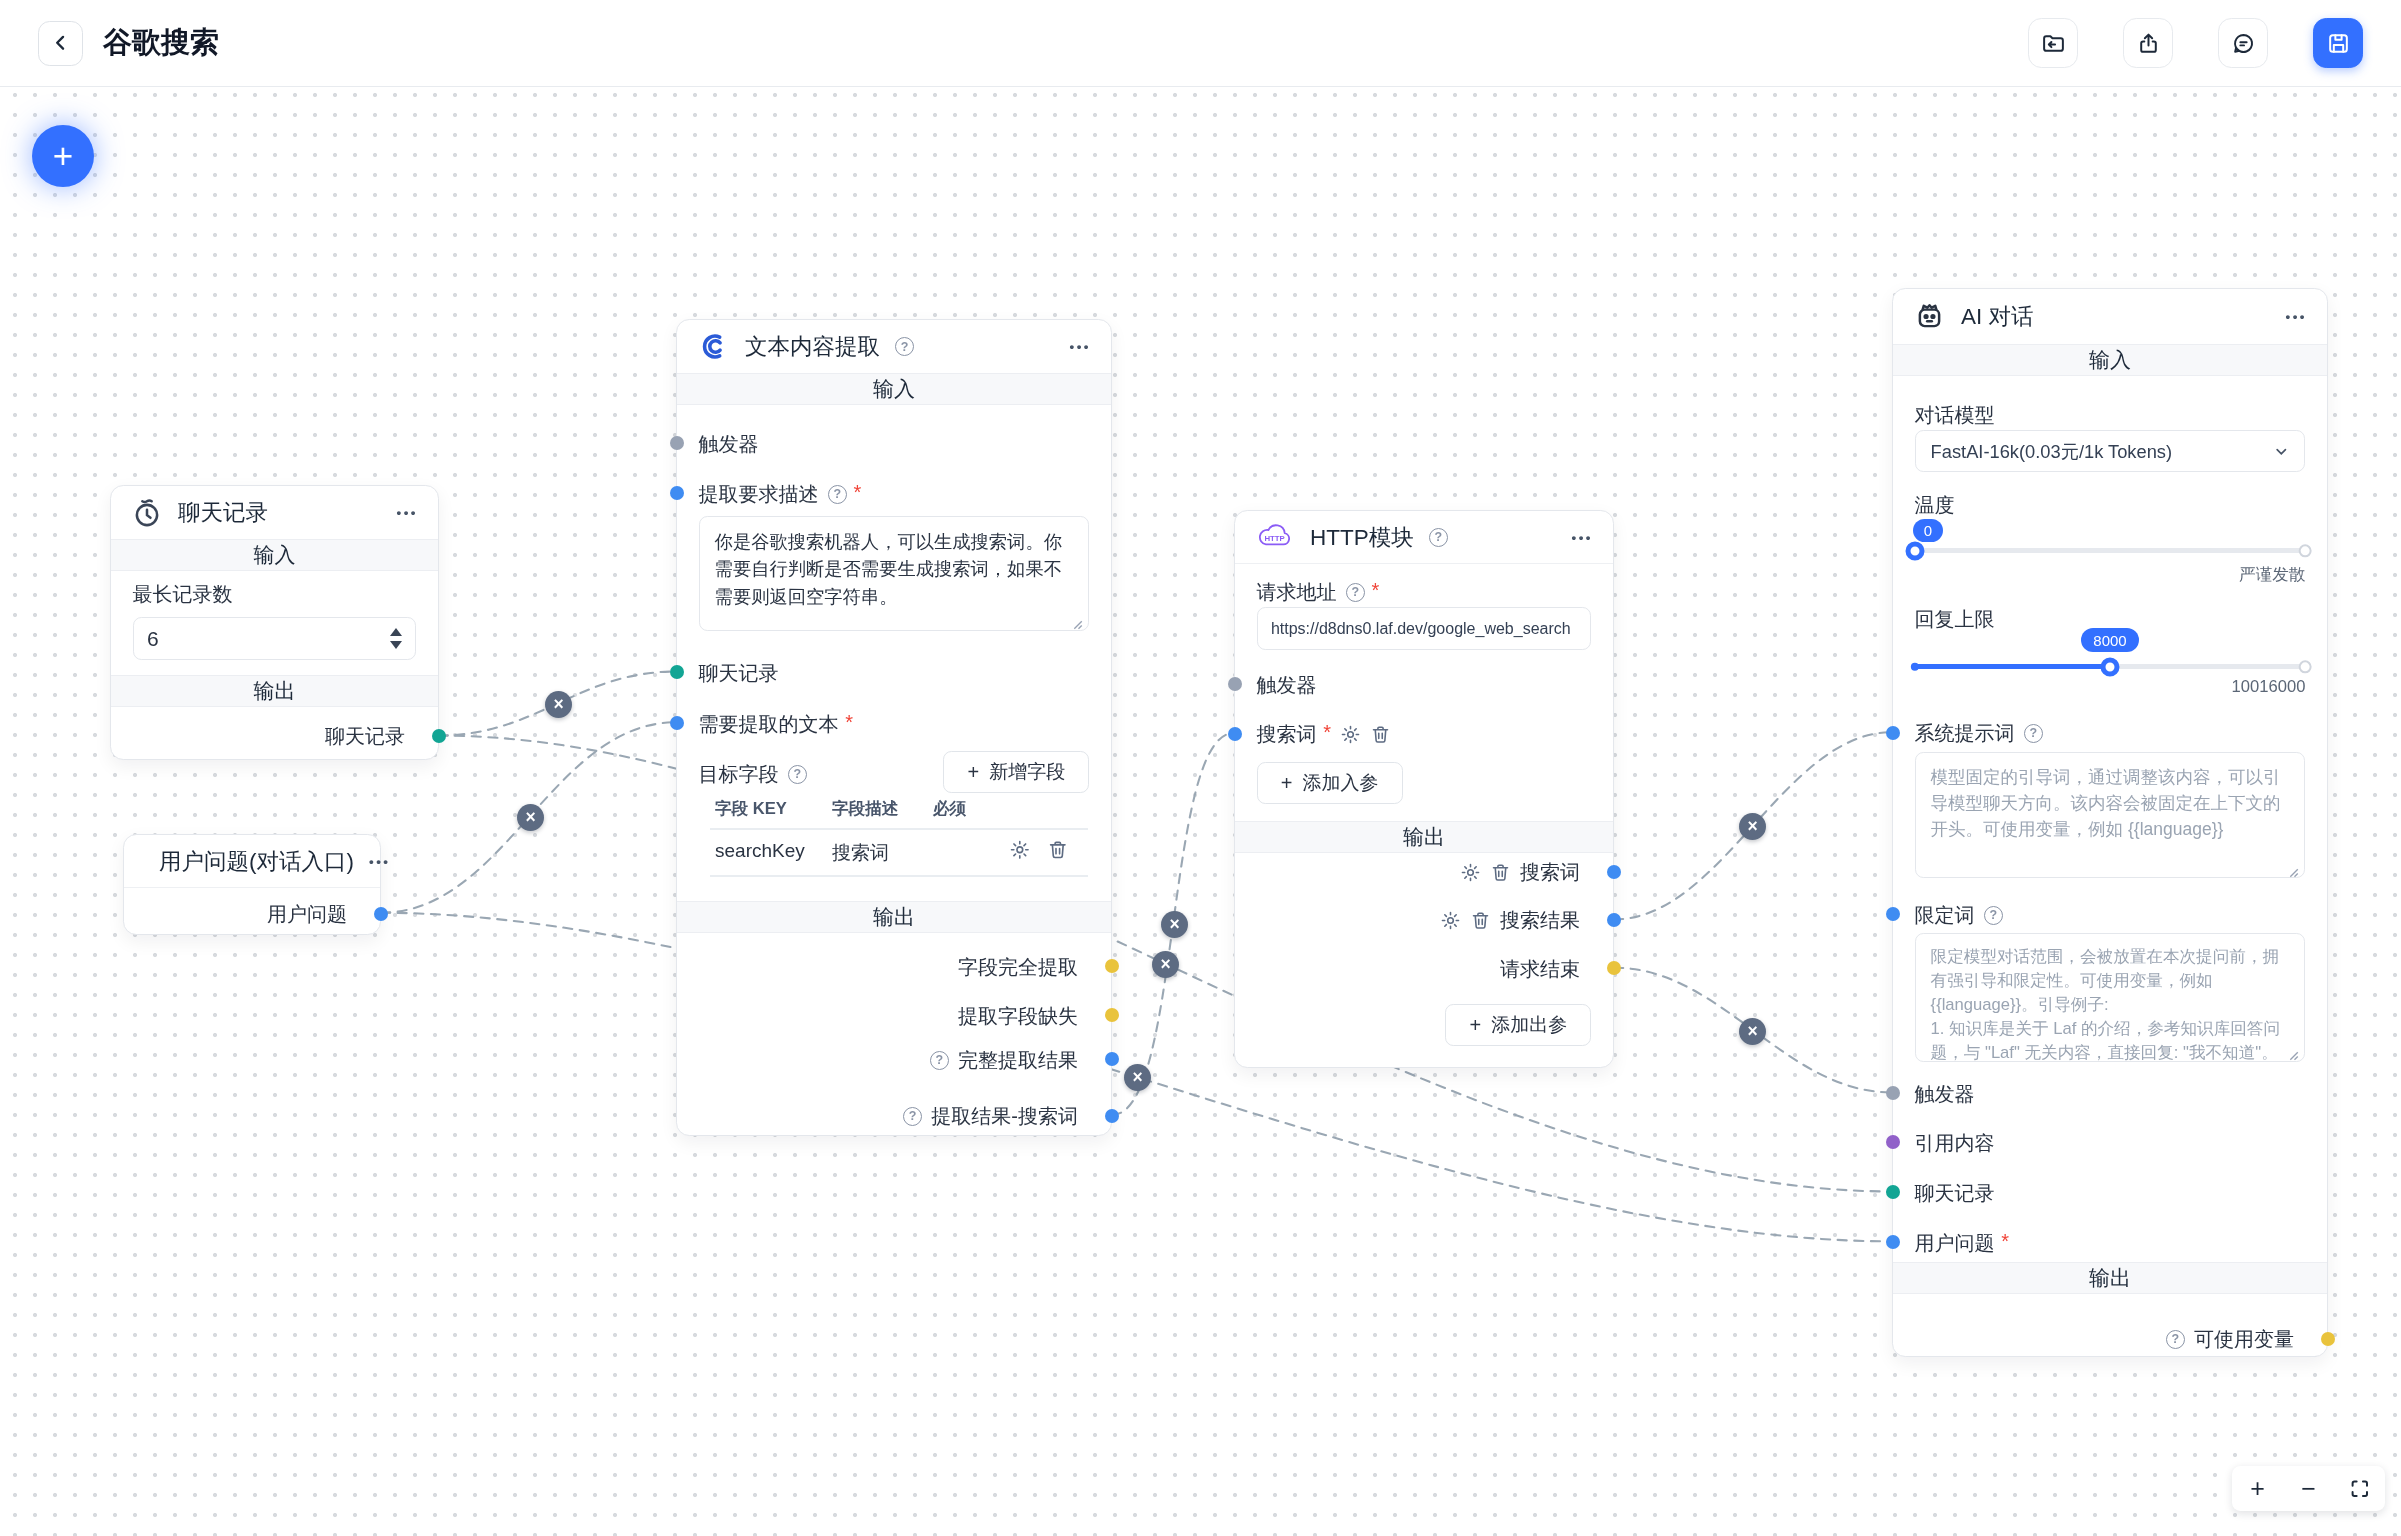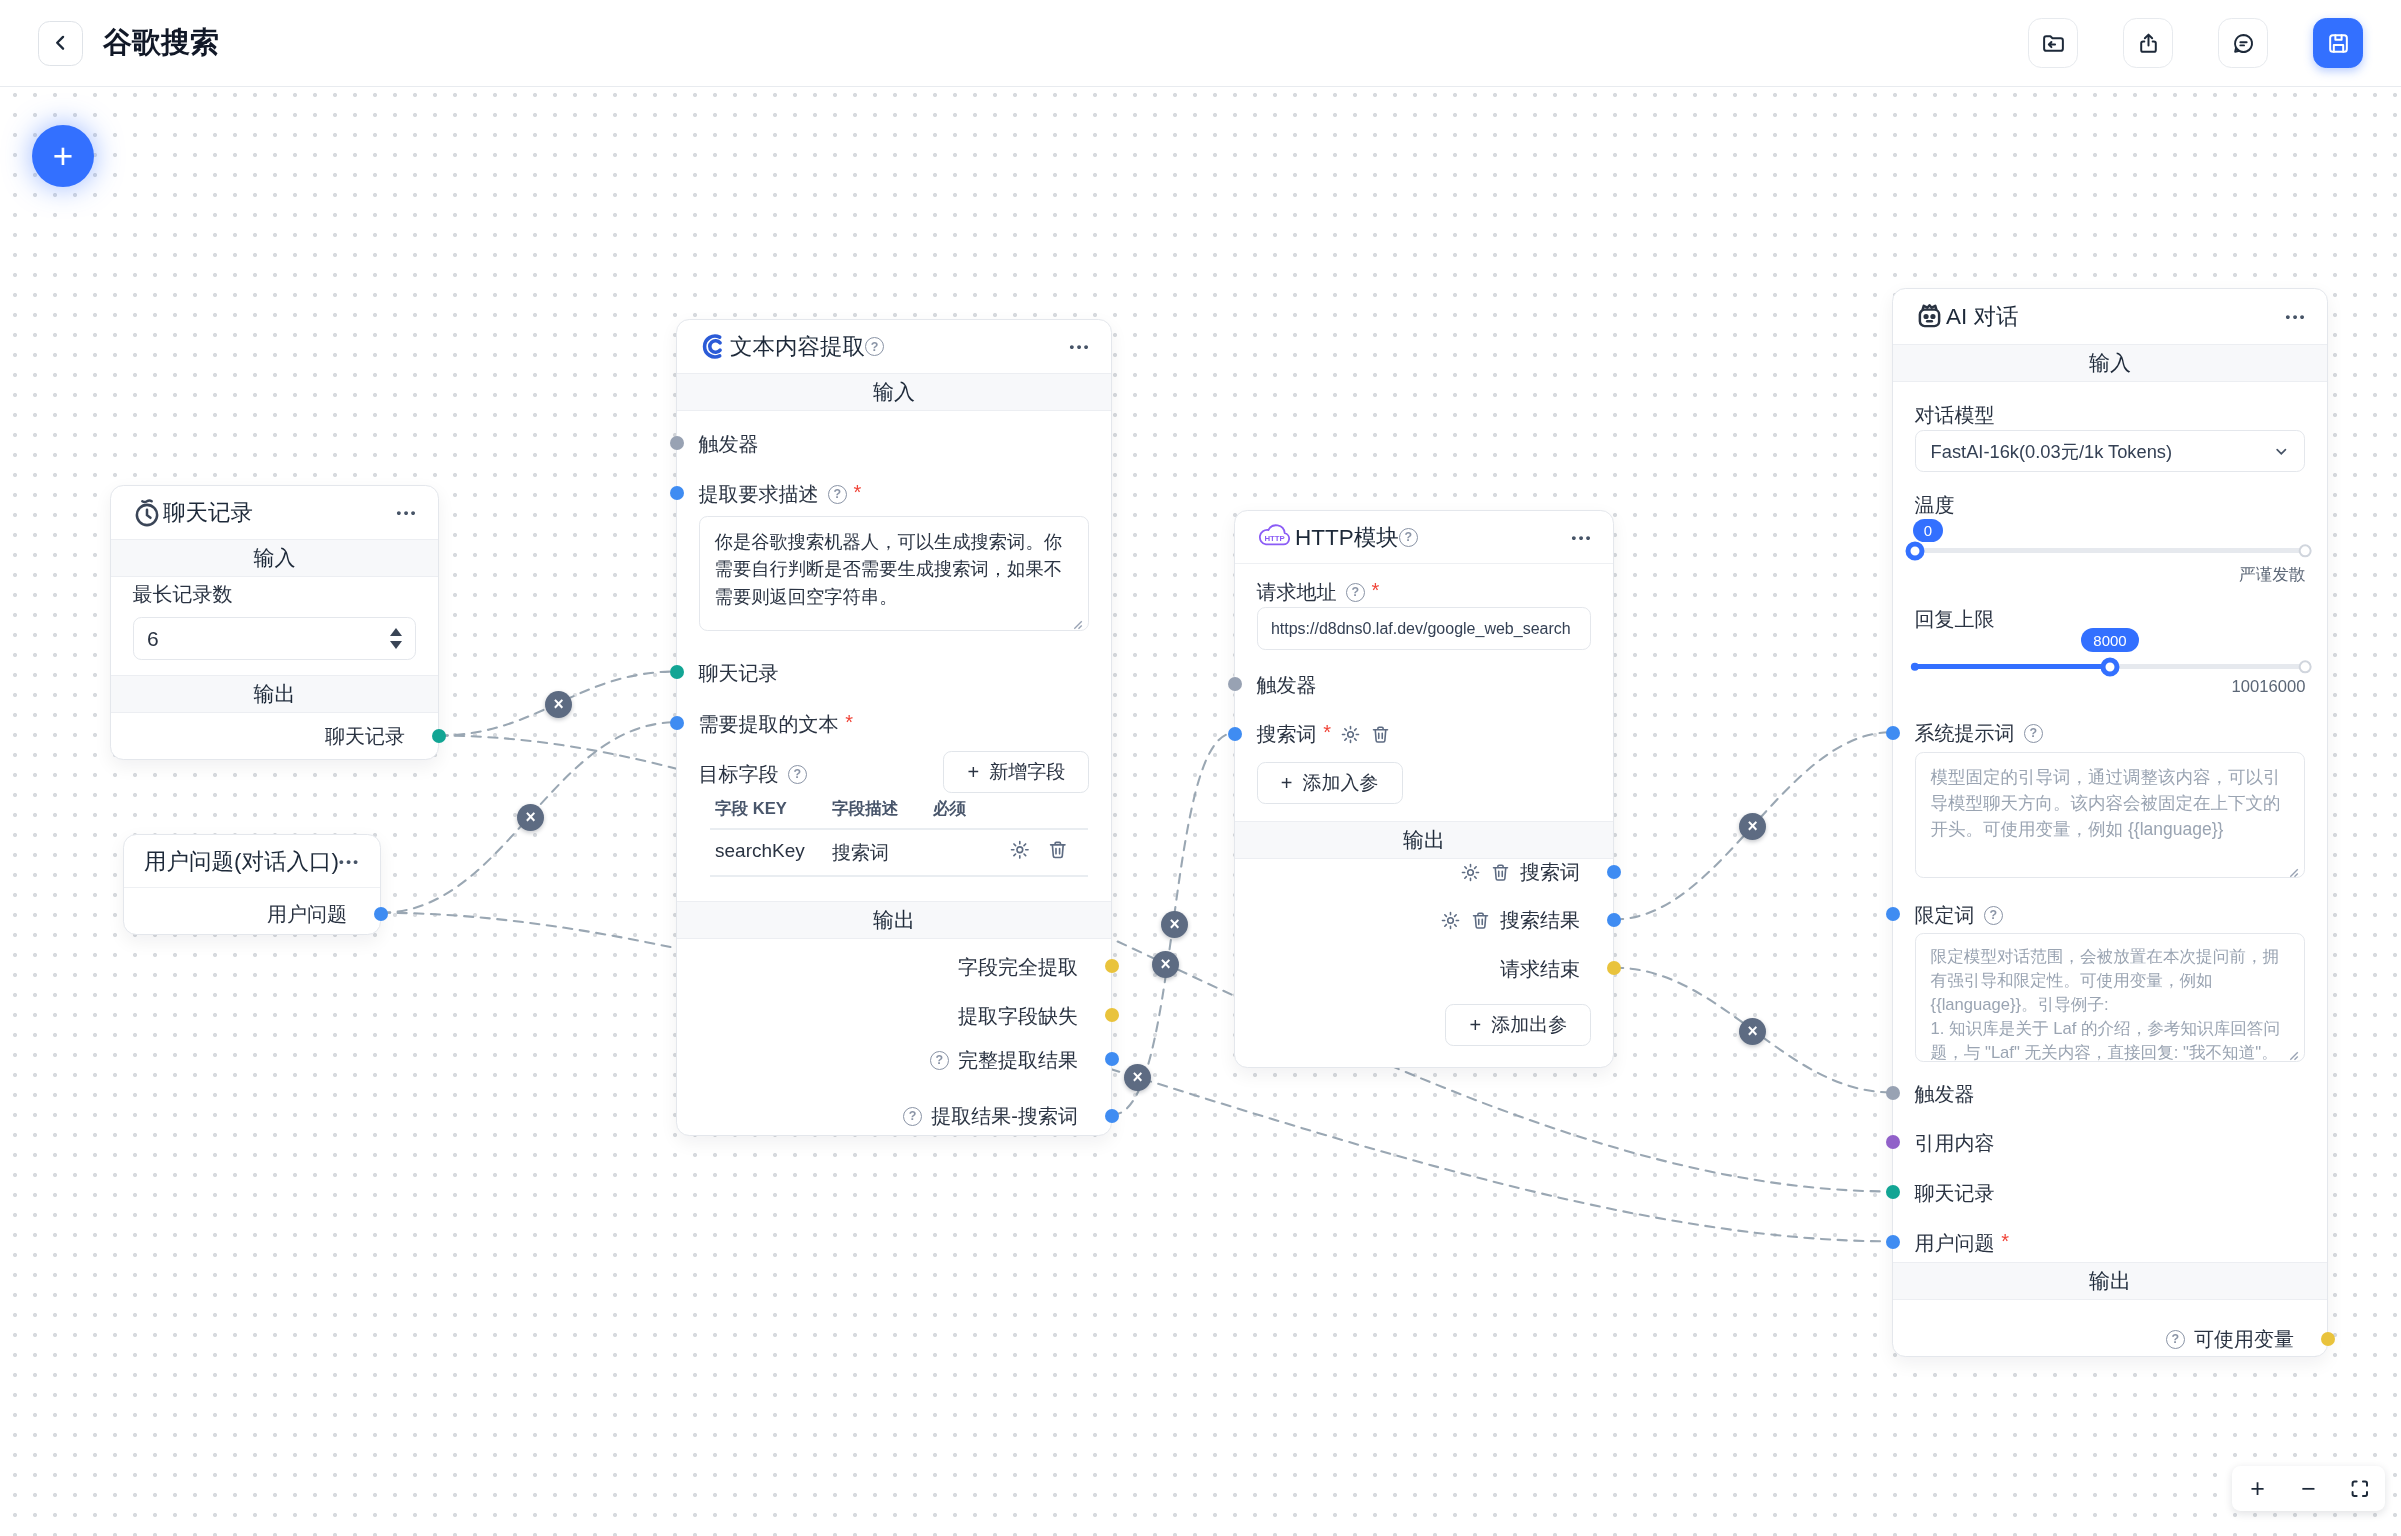--- a/index.html
+++ b/index.html
@@ -10,25 +10,25 @@
   .topbar{position:absolute;top:0;left:0;right:0;height:87px;background:#fff;border-bottom:1.7px solid #e8ebef;display:flex;align-items:center;padding:0 38px;z-index:10}
   .back{width:45px;height:45px;border:1.7px solid #dfe3e8;border-radius:11.6px;background:#fff;display:flex;align-items:center;justify-content:center;cursor:pointer}
   .tb-title{font-size:29px;font-weight:700;margin-left:20px;color:#111827}
   .tb-actions{margin-left:auto;display:flex;gap:45px;align-items:center}
   .tb-btn{width:50px;height:50px;border:1.7px solid #e7eaee;border-radius:13.3px;background:#fff;display:flex;align-items:center;justify-content:center;cursor:pointer}
   .tb-btn.primary{background:#3370ff;border-color:#3370ff;box-shadow:0 3.3px 10px rgba(51,112,255,.35)}
   .fab{position:absolute;left:32px;top:125px;width:62px;height:62px;border-radius:50%;background:#3370ff;color:#fff;display:flex;align-items:center;justify-content:center;font-size:35px;font-weight:400;z-index:6;box-shadow:0 0 28px rgba(51,112,255,.5)}
   .edges{position:absolute;inset:0;z-index:1;pointer-events:none}
   .xbtn{position:absolute;width:27px;height:27px;border-radius:50%;background:#5d6b82;color:#fff;display:flex;align-items:center;justify-content:center;font-size:17.5px;font-weight:700;z-index:4;box-shadow:0 1.7px 4.2px rgba(16,24,40,.25)}
   .node{position:absolute;background:#fff;border:1.7px solid #e4e7ec;border-radius:13.3px;box-shadow:0 6.7px 18.3px rgba(16,24,40,.06);z-index:2}
-  .nh{position:absolute;left:0;right:0;top:0;display:flex;align-items:center;gap:0;padding:0 20px}
+  .nh{position:absolute;left:0;right:0;top:0;display:flex;align-items:center;gap:15px;padding:0 20px}
   .nh.hb{border-bottom:1.7px solid #eef0f3}
   .nh .t{font-size:22.5px;color:#1d2939;font-weight:500;white-space:nowrap}
   .dots3{margin-left:auto;color:#475467;font-size:13.3px;letter-spacing:2.5px;font-weight:700;cursor:pointer}
-  .sec{position:absolute;left:0;right:0;height:38px;background:#f7f8fa;border-top:1.7px solid #eceef2;border-bottom:1.7px solid #eceef2;display:flex;align-items:center;justify-content:center;font-size:21px;color:#1d2939}
+  .sec{position:absolute;left:0;right:0;height:32px;background:#f7f8fa;border-top:1.7px solid #eceef2;border-bottom:1.7px solid #eceef2;display:flex;align-items:center;justify-content:center;font-size:21px;color:#1d2939}
   .row{position:absolute;left:0;right:0;height:30px;display:flex;align-items:center;gap:9.2px;padding:0 21.6px;font-size:20px;color:#2a3342;white-space:nowrap}
   .row.r{justify-content:flex-end;padding-right:33px}
   .dot{position:absolute;width:14px;height:14px;border-radius:50%;z-index:3;cursor:crosshair}
   .dot.l{left:-7.5px}.dot.r{right:-7.5px}
   .c-gray{background:#98a2b3}.c-blue{background:#3f8cf2}.c-teal{background:#12a594}.c-yellow{background:#e9c33c}.c-purple{background:#9161c9}
   .q{flex:0 0 auto;width:19px;height:19px;border:1.7px solid #8a94a6;border-radius:50%;display:inline-flex;align-items:center;justify-content:center;font-size:12.5px;color:#8a94a6;font-weight:600}
   .ast{color:#f04438;font-size:20px;margin-left:-2.5px;position:relative;top:-1.7px}
   .ta{position:absolute;border:1.7px solid #e4e7ec;border-radius:8.3px;background:#fff;font-size:18.3px;line-height:1.5;color:#2a3342;padding:10.8px 15px;resize:none;font-family:inherit;overflow:hidden;width:auto}
   .ta::placeholder{color:#9aa4b2}
   .rz{position:absolute;z-index:3;pointer-events:none}

